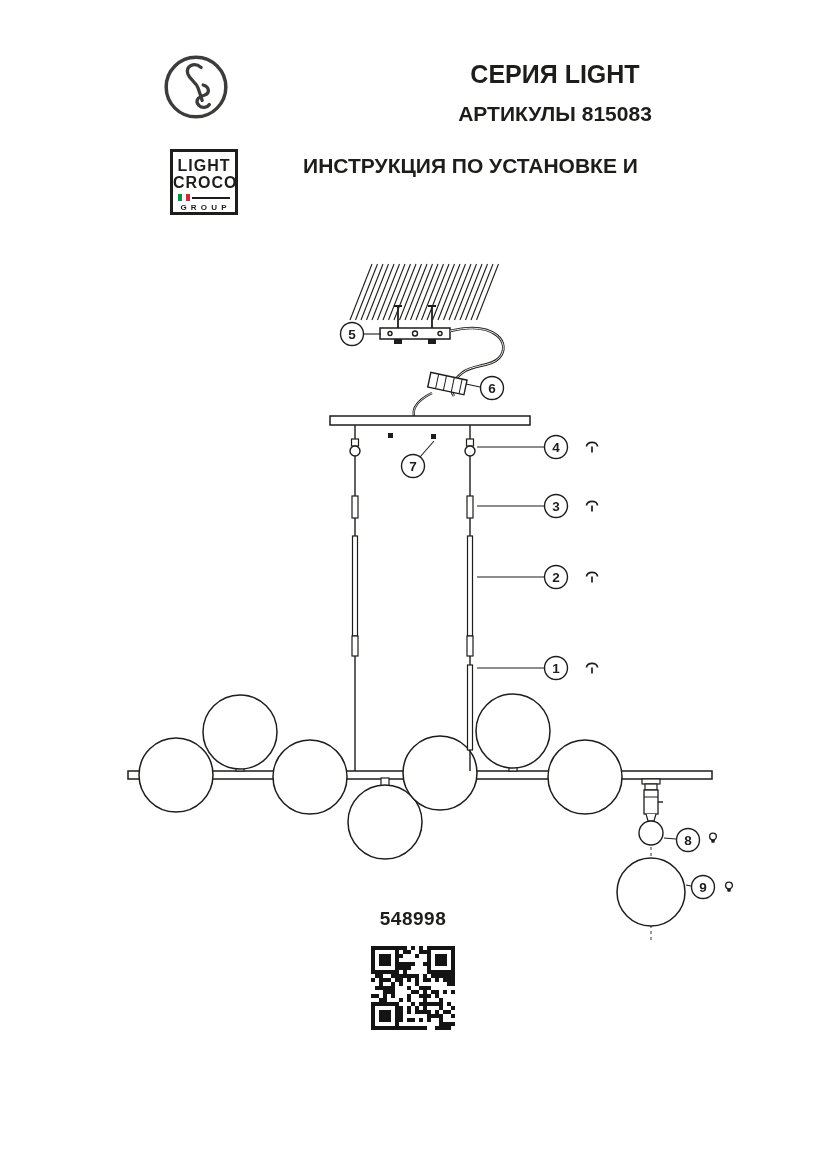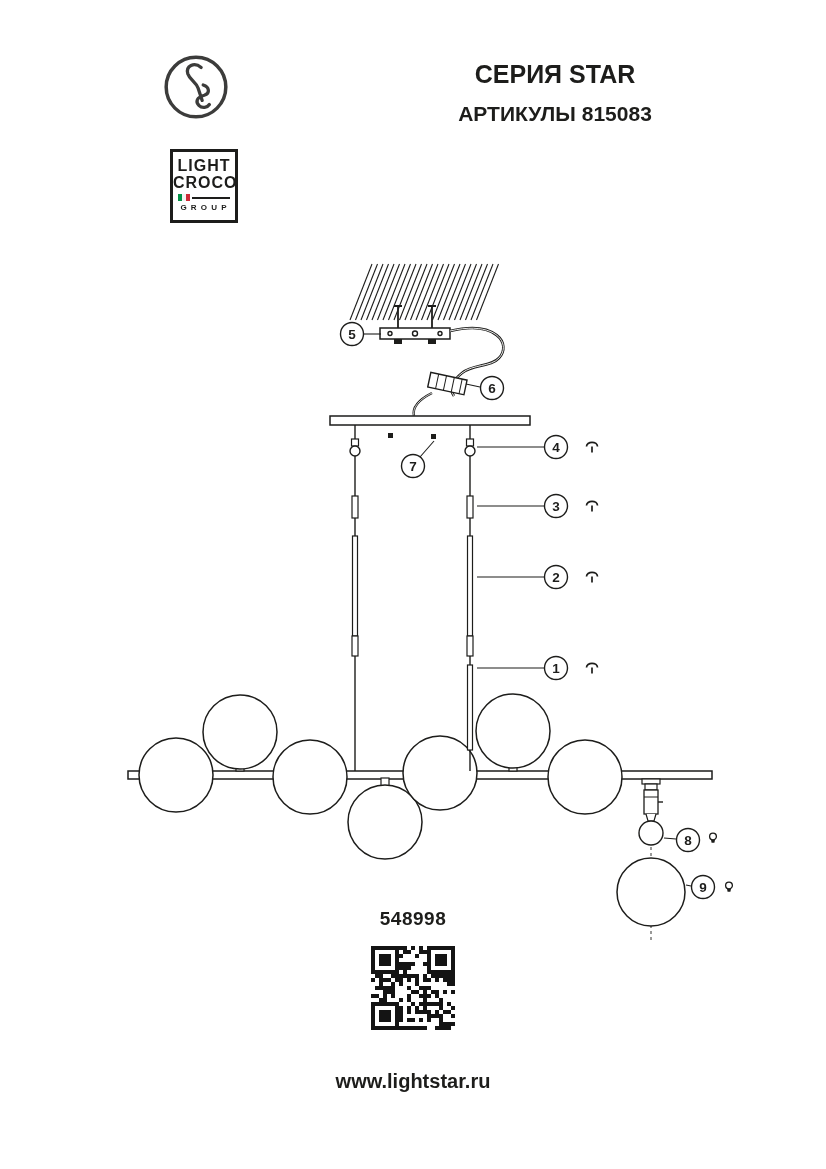--- a/index.html
+++ b/index.html
@@ -11,21 +11,21 @@
   }
   .abs { position:absolute; }
 
   
   .brand-logo { left:160px; top:50px; width:72px; height:72px; }
   .brand-name { left:236px; top:58px; font-size:38px; font-weight:bold; letter-spacing:-1px; color:#3c3c3b; }
   .series-block { left:420px; top:60px; width:270px; text-align:center; }
   .series-title { font-size:25px; font-weight:bold; }
   .articles-line { font-size:21px; font-weight:bold; margin-top:13px; }
 
-  .glogo { left:170px; top:149px; width:68px; height:74px; border:3px solid #1d1d1b; text-align:center; }
+  .glogo { left:170px; top:149px; width:68px; height:66px; border:3px solid #1d1d1b; text-align:center; }
   .glogo-light, .glogo-star { font-size:16px; font-weight:bold; letter-spacing:1px; line-height:17px; }
   .glogo-light { margin-top:5px; }
   .glogo-mid { display:flex; align-items:center; gap:2px; padding:3px 5px 2px 5px; }
   .flag { display:inline-flex; }
   .flag i { display:inline-block; width:4px; height:7px; }
   .flag .fg { background:#009246; } .flag .fw { background:#f4f4f4; } .flag .fr { background:#ce2b37; }
   .glogo-rule { flex:1; height:2px; background:#1d1d1b; }
   .glogo-group { font-size:8px; font-weight:bold; letter-spacing:1px; }
 
   .instr-title { left:258px; top:151px; width:425px; text-align:center; font-size:21px; font-weight:bold; line-height:30px; }
@@ -50,39 +50,40 @@
 
 <div class="page">
 
   <svg class="abs brand-logo" viewBox="0 0 70 70">
     <circle cx="35" cy="36" r="29" fill="none" stroke="#3c3c3b" stroke-width="3.4"></circle>
     <path d="M40,17 C33,11 25,16 27,23 C29,29 35,31 37,37 L41,49" fill="none" stroke="#3c3c3b" stroke-width="3.2" stroke-linecap="round"></path>
     <path d="M42,34 C48,36 49,42 43,44 C36,46 34,50 38,54 C41,57 46,56 48,53" fill="none" stroke="#3c3c3b" stroke-width="3.2" stroke-linecap="round"></path>
   </svg>
 
   <div class="abs series-block">
-    <div class="series-title">СЕРИЯ STAR</div>
+    <div class="series-title">СЕРИЯ LIGHT</div>
     <div class="articles-line">АРТИКУЛЫ 815083</div>
   </div>
 
   <div class="abs glogo">
     <div class="glogo-light">LIGHT</div>
     <div class="glogo-star">CROCO</div>
     <div class="glogo-mid">
       <span class="flag">
           <i class="fg"></i>
           <i class="fw"></i>
           <i class="fr"></i>
         </span>
       <span class="glogo-rule"></span>
     </div>
     <div class="glogo-group">G R O U P</div>
   </div>
 
   <div class="abs instr-title">
+    <div>ИНСТРУКЦИЯ ПО УСТАНОВКЕ И</div>
   </div>
 
   <svg class="abs diagram" viewBox="0 0 826 700">
     <g stroke="#1d1d1b" fill="none" stroke-width="1.4">
 
       <g stroke-width="1.1">
           <line x1="350" y1="70" x2="372" y2="14"></line>
           <line x1="355.5" y1="70" x2="377.5" y2="14"></line>
           <line x1="361" y1="70" x2="383" y2="14"></line>
           <line x1="366.5" y1="70" x2="388.5" y2="14"></line>
@@ -509,15 +510,14 @@
       <div style="grid-area: 21 / 10;"></div>
       <div style="grid-area: 21 / 11;"></div>
       <div style="grid-area: 21 / 12;"></div>
       <div style="grid-area: 21 / 13;"></div>
       <div style="grid-area: 21 / 14;"></div>
       <div style="grid-area: 21 / 17;"></div>
       <div style="grid-area: 21 / 18;"></div>
       <div style="grid-area: 21 / 19;"></div>
       <div style="grid-area: 21 / 20;"></div>
     </div>
-  <div class="abs website">www.lightstar.ru</div>
 
 </div>
 
 </body></html>

